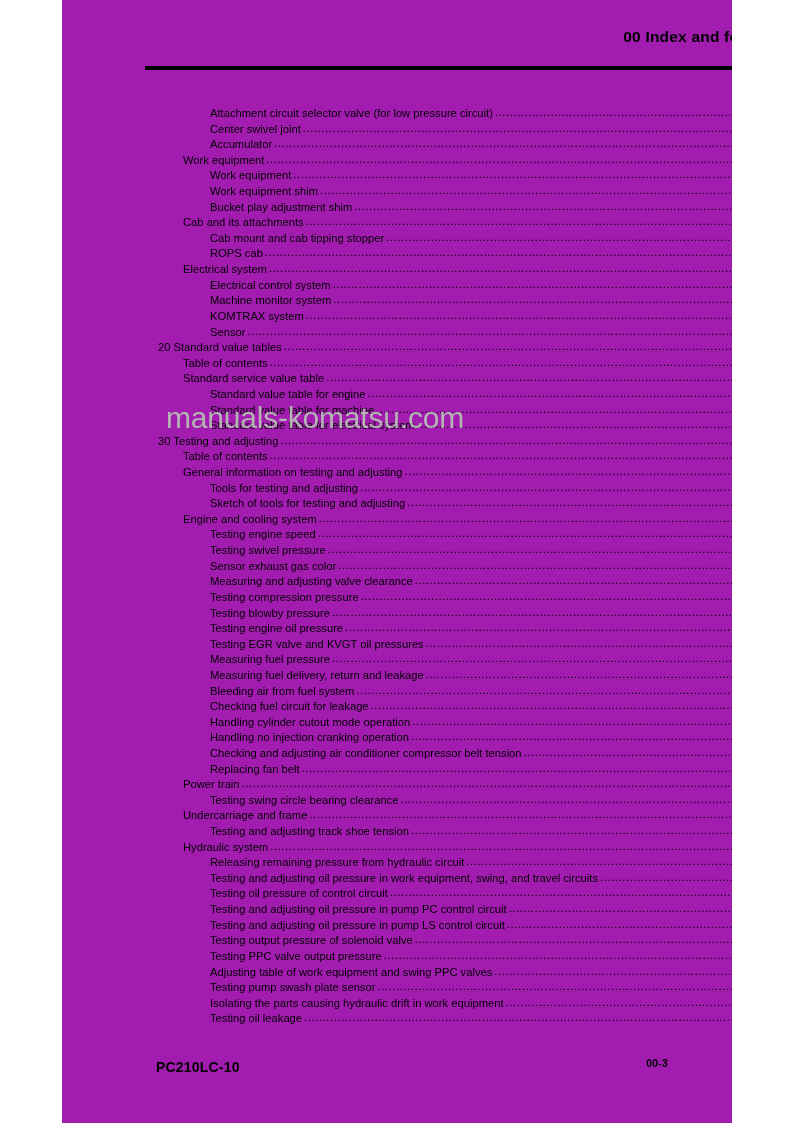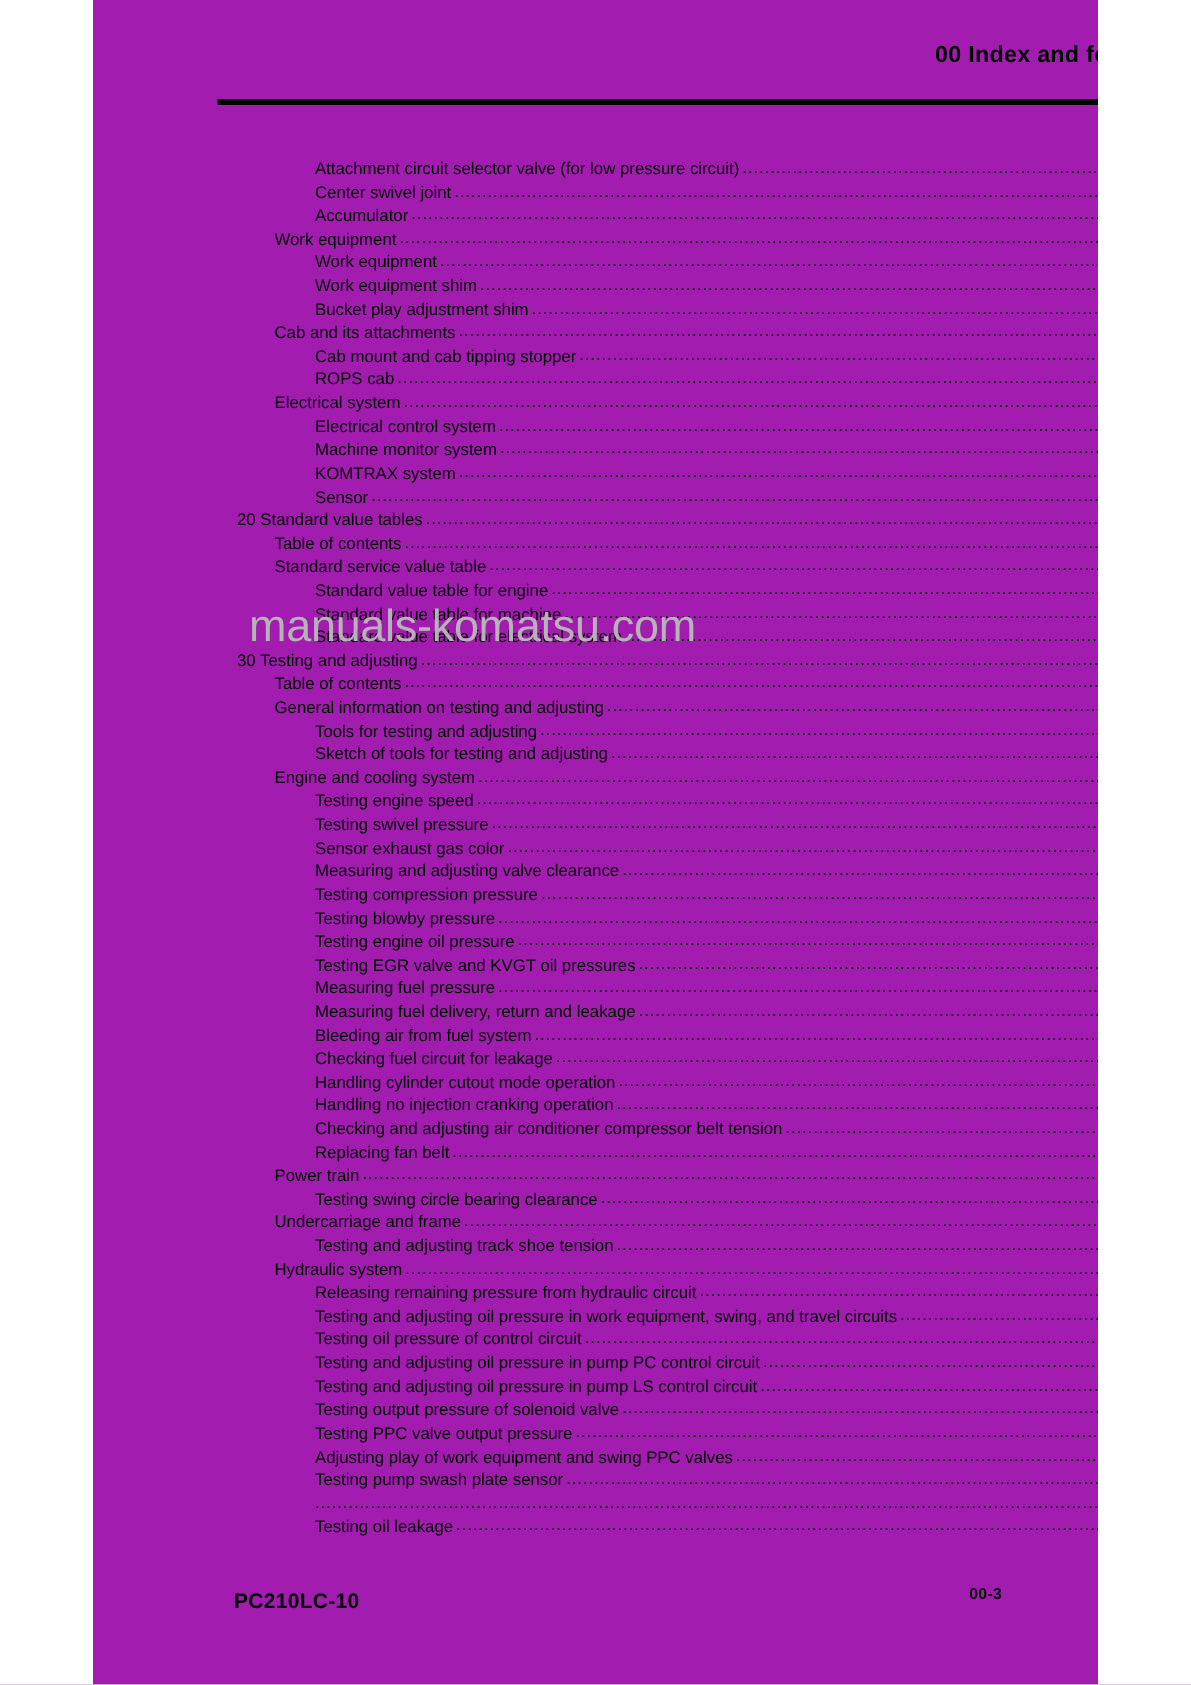--- a/index.html
+++ b/index.html
@@ -463,32 +463,33 @@
         </div>
       </div>
       <div class="toc-line lvl2">
         <div class="toc-inner">
           <span class="toc-label">Testing PPC valve output pressure</span>
           <span class="toc-leader">..............................................................................................................................................................................................</span>
         </div>
       </div>
       <div class="toc-line lvl2">
         <div class="toc-inner">
-          <span class="toc-label">Adjusting play of work equipment and swing PPC valves</span>
+          <span class="toc-label">Adjusting table of work equipment and swing PPC valves</span>
           <span class="toc-leader">..............................................................................................................................................................................................</span>
         </div>
       </div>
       <div class="toc-line lvl2">
         <div class="toc-inner">
           <span class="toc-label">Testing pump swash plate sensor</span>
           <span class="toc-leader">..............................................................................................................................................................................................</span>
         </div>
       </div>
       <div class="toc-line lvl2">
         <div class="toc-inner">
+          <span class="toc-label">Isolating the parts causing hydraulic drift in work equipment</span>
           <span class="toc-leader">..............................................................................................................................................................................................</span>
         </div>
       </div>
       <div class="toc-line lvl2">
         <div class="toc-inner">
           <span class="toc-label">Testing oil leakage</span>
           <span class="toc-leader">..............................................................................................................................................................................................</span>
         </div>
       </div>
     </div>

